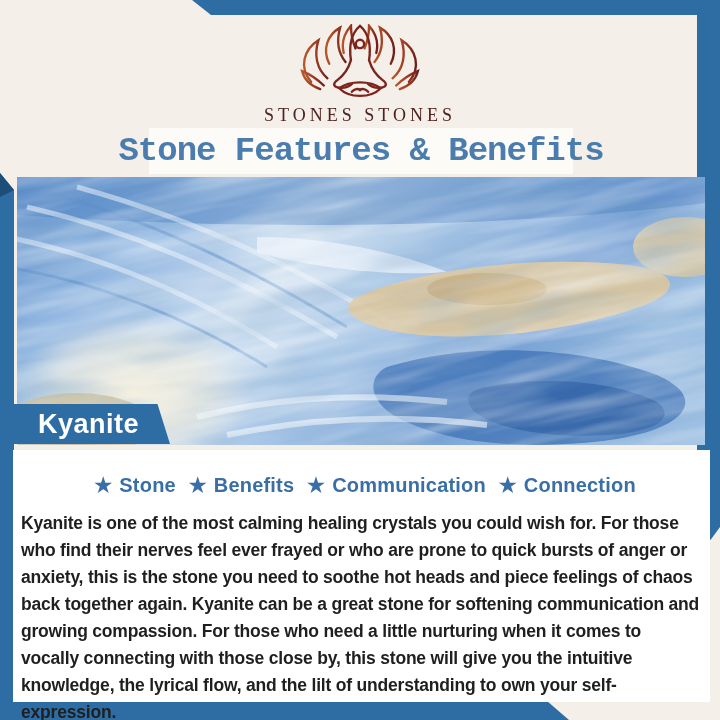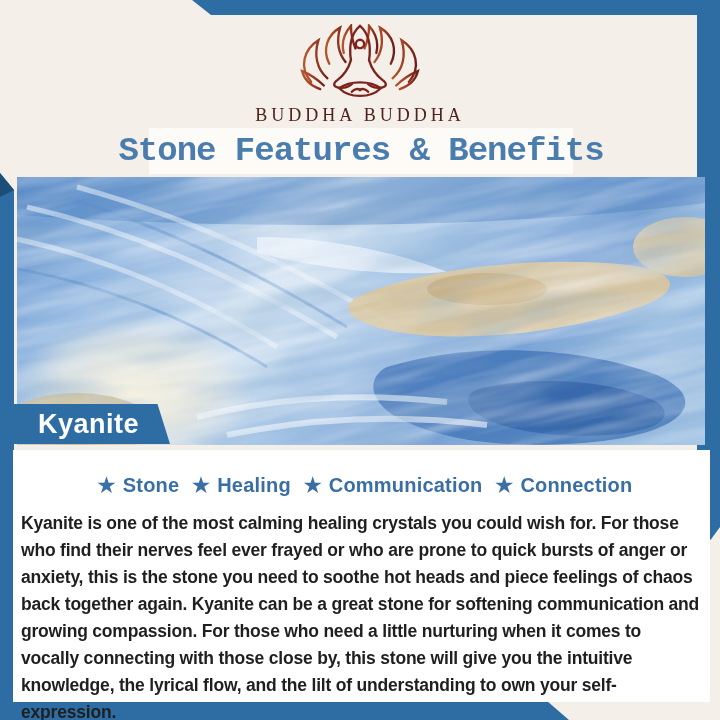--- a/index.html
+++ b/index.html
@@ -63,21 +63,21 @@
       </g>
       <g fill="none" stroke="#7c241e" stroke-width="2.6" stroke-linecap="round">
         <path d="M60,40 C57,20 63,8 70,2 C77,8 83,20 80,40"></path>
         <circle cx="70" cy="22" r="4.6"></circle>
         <path d="M60,40 C57,50 52,57 45,62 C40,65.5 40.5,69 45,70 C52,71.5 58,69 61,66.5"></path>
         <path d="M80,40 C83,50 88,57 95,62 C100,65.5 99.5,69 95,70 C88,71.5 82,69 79,66.5"></path>
         <path d="M47,71 C53,77 61,79.5 70,79.5 C79,79.5 87,77 93,71 C87,66.5 79,64.5 70,64.5 C61,64.5 53,66.5 47,71 Z"></path>
         <path d="M61,75 C64,71.5 68,71 70,73 C72,71 76,71.5 79,75"></path>
       </g>
     </svg>
-    <span class="brand-name">BUDDHA BUDDHA</span>
+    <span class="brand-name">STONES STONES</span>
   </div>
 
   <div class="title-strip">
     <h1>Stone Features &amp; Benefits</h1>
   </div>
 
   <div class="photo" role="img" aria-label="Close-up photo of blue kyanite crystal with white striations and tan patches">
     <svg viewBox="0 0 688 268" preserveAspectRatio="none" aria-hidden="true">
       <defs>
         <linearGradient id="kb" x1="0" y1="0" x2="1" y2="0.35">
@@ -134,20 +134,20 @@
     </svg>
   </div>
 
   <div class="name-banner">
     <span>Kyanite</span>
   </div>
 
   <div class="content-box">
     <div class="features">
       <span class="feature-item"><span class="star">★</span><span>Stone</span></span>
-      <span class="feature-item"><span class="star">★</span><span>Healing</span></span>
+      <span class="feature-item"><span class="star">★</span><span>Benefits</span></span>
       <span class="feature-item"><span class="star">★</span><span>Communication</span></span>
       <span class="feature-item"><span class="star">★</span><span>Connection</span></span>
     </div>
     <p class="description">Kyanite is one of the most calming healing crystals you could wish for. For those who find their nerves feel ever frayed or who are prone to quick bursts of anger or anxiety, this is the stone you need to soothe hot heads and piece feelings of chaos back together again. Kyanite can be a great stone for softening communication and growing compassion. For those who need a little nurturing when it comes to vocally connecting with those close by, this stone will give you the intuitive knowledge, the lyrical flow, and the lilt of understanding to own your self-expression.</p>
   </div>
 
 </div>
 
 </body></html>

